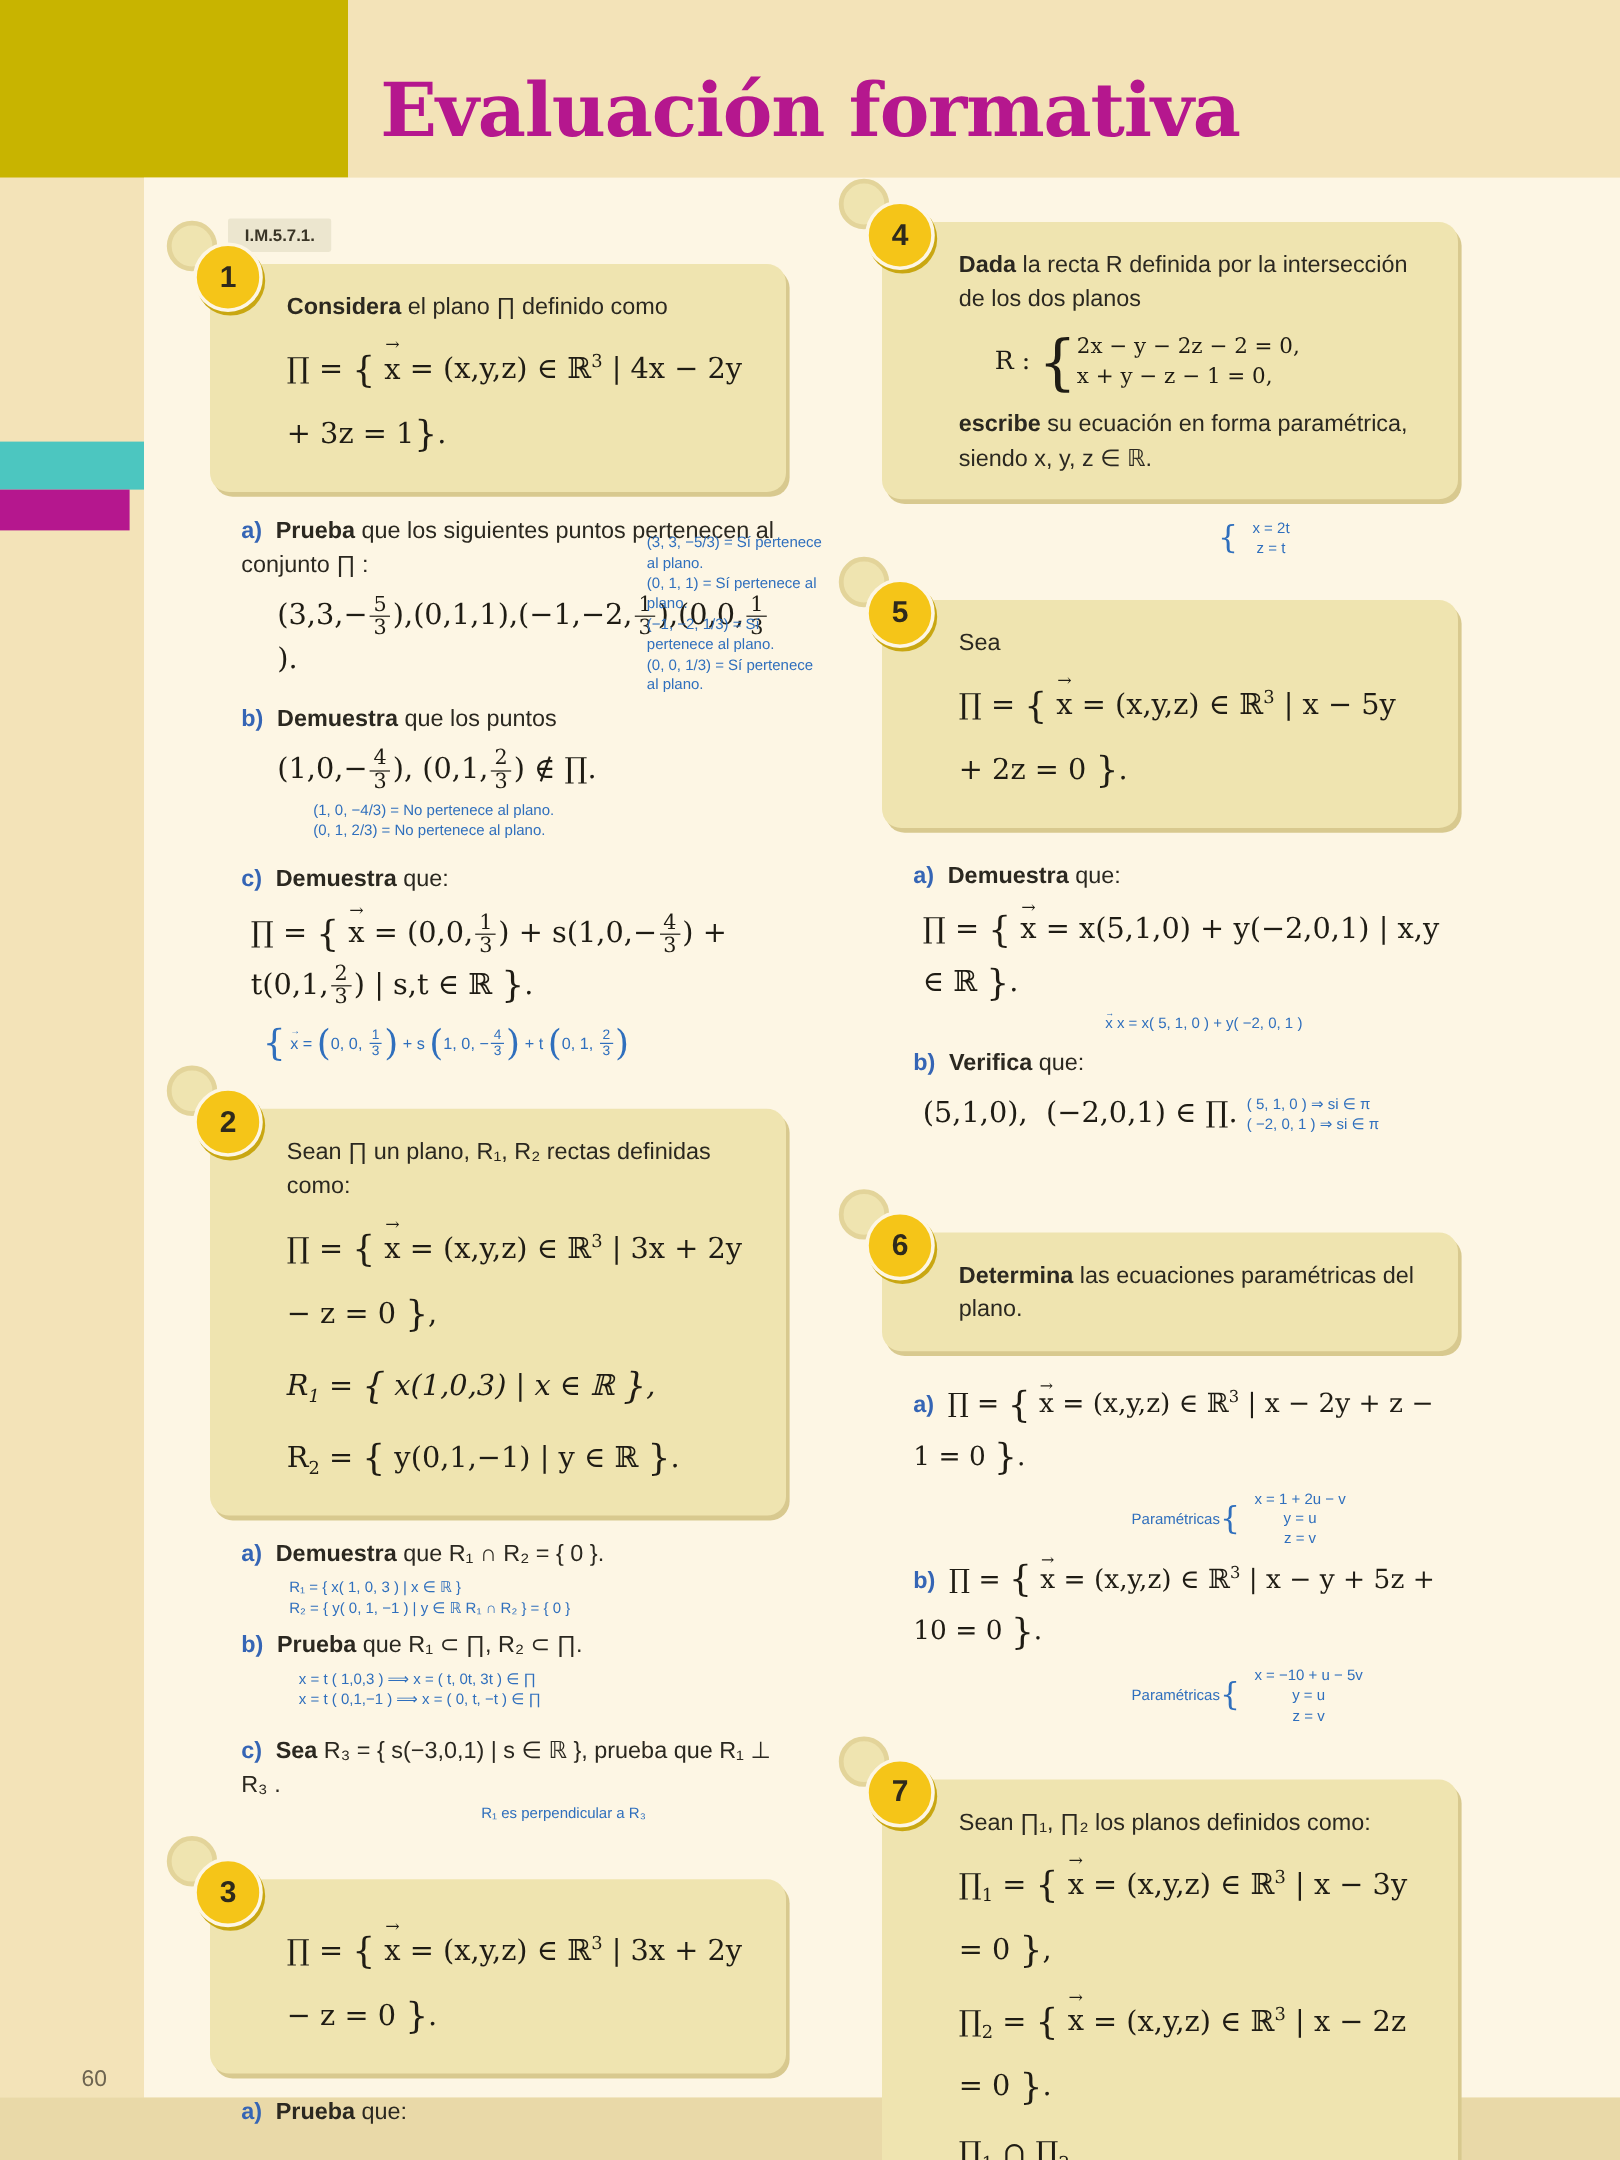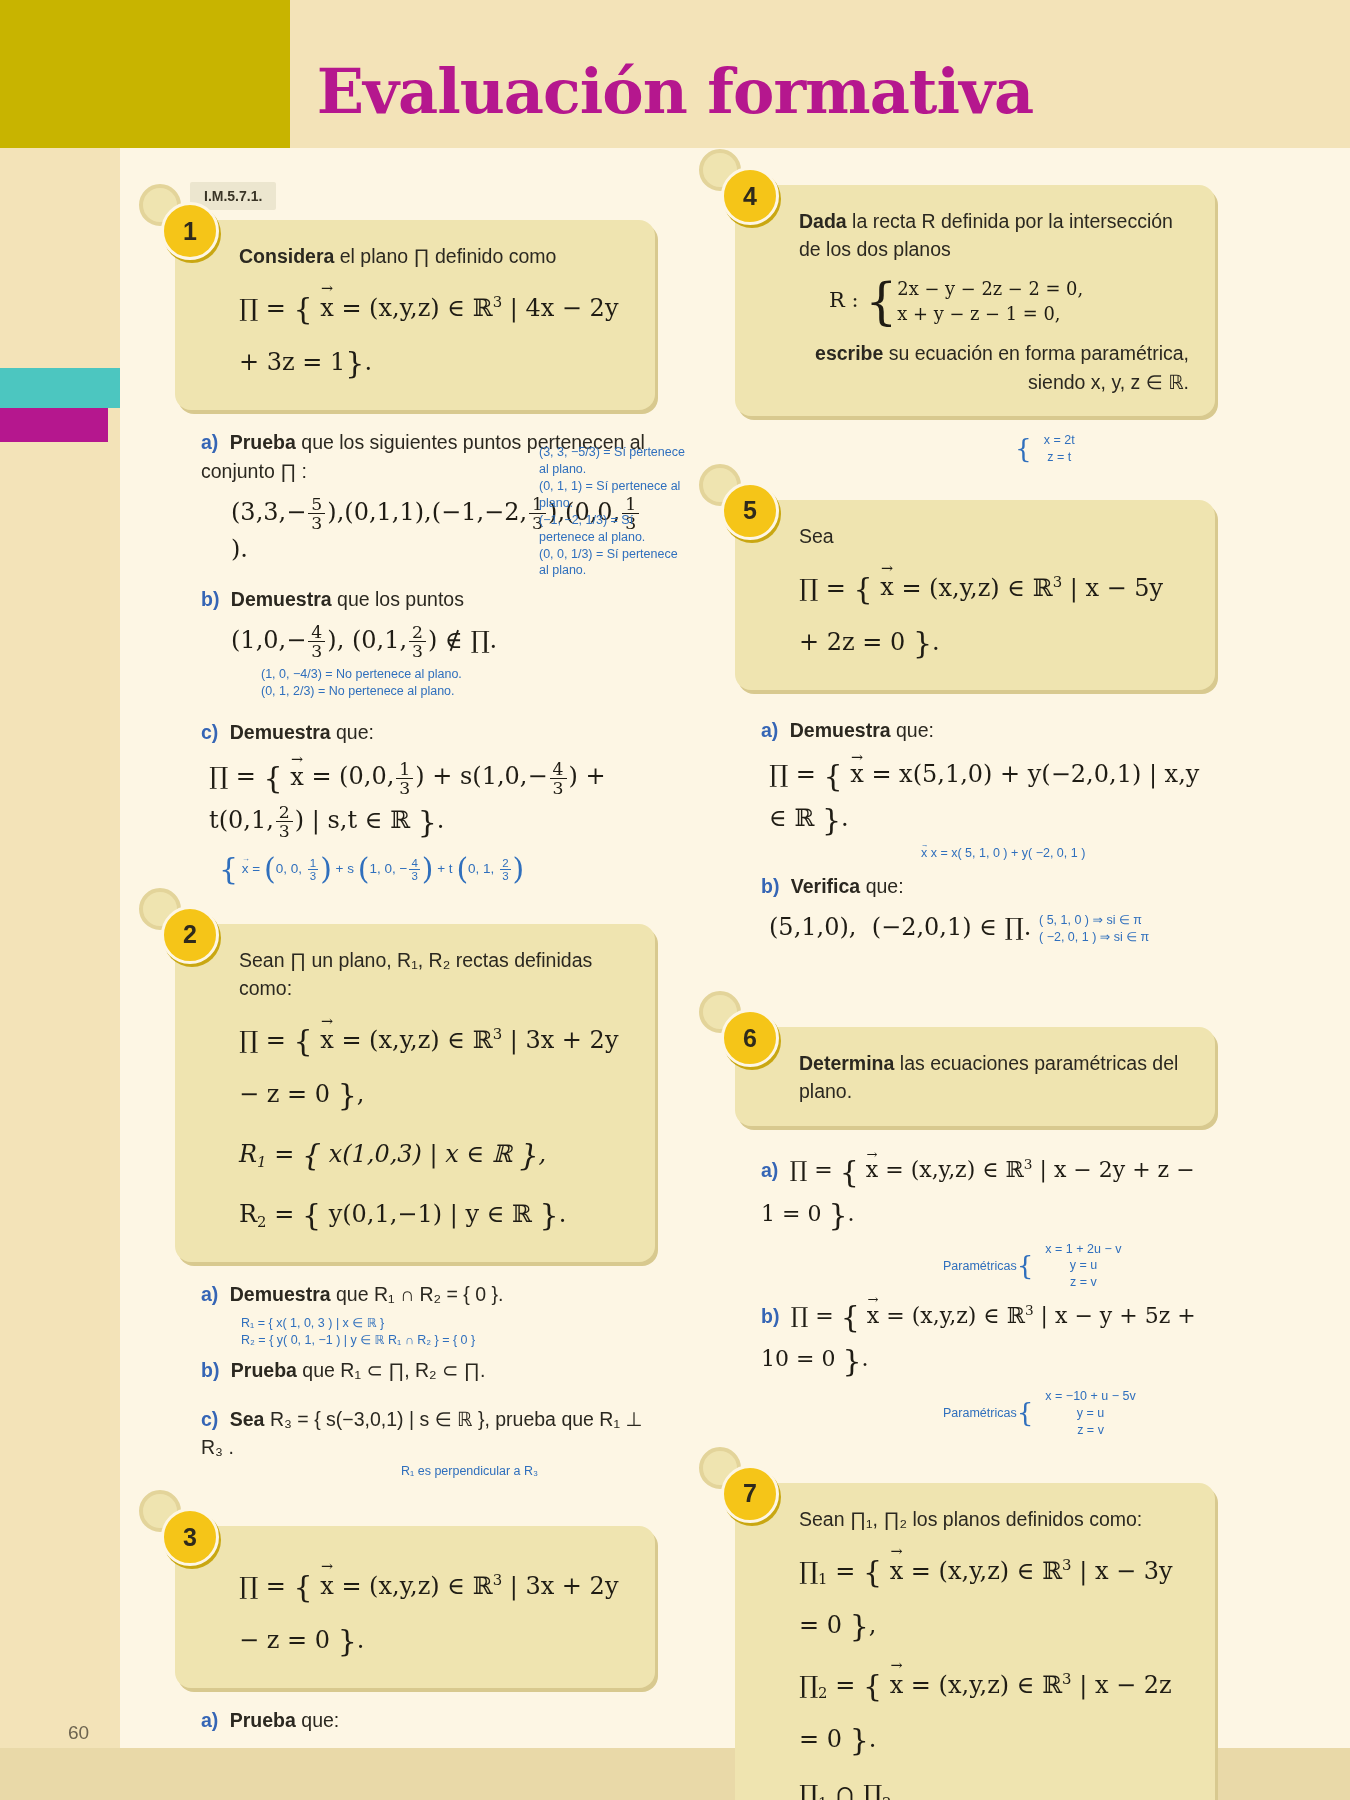--- a/index.html
+++ b/index.html
@@ -224,20 +224,24 @@
       <b>Demuestra</b><span> que R₁ ∩ R₂ = { 0 }.</span>
       <div class="ann" style="margin-left:40px;margin-top:6px;">
         <div>R₁ = { x( 1, 0, 3 ) | x ∈ ℝ }</div>
         <div>R₂ = { y( 0, 1, −1 ) | y ∈ ℝ   R₁ ∩ R₂ } = { 0 }</div>
       </div>
     </div>
 
     <div class="sub" style="margin-top:8px;">
       <span class="lbl">b)</span>
       <b>Prueba</b><span> que R₁ ⊂ ∏, R₂ ⊂ ∏.</span>
+      <div class="ann" style="margin-left:48px;margin-top:6px;">
+        <div>x = t ( 1,0,3 ) ⟹ x = ( t, 0t, 3t ) ∈ ∏</div>
+        <div>x = t ( 0,1,−1 ) ⟹ x = ( 0, t, −t ) ∈ ∏</div>
+      </div>
     </div>
 
     <div class="sub" style="margin-top:20px;">
       <span class="lbl">c)</span>
       <b>Sea</b><span> R₃ = { s(−3,0,1) | s ∈ ℝ },  prueba que R₁ ⊥ R₃ .</span>
       <div class="ann" style="margin-left:200px;margin-top:2px;">R₁ es perpendicular a R₃</div>
     </div>
   </div>
 
   <div class="ex" style="margin-top:46px;">
@@ -269,21 +273,21 @@
       <div class="stmt">
         <b>Dada</b><span> la recta R definida por la intersección de los dos planos</span>
       </div>
       <div class="math small" style="margin-left:30px;">
         <span>R :</span>
         <span class="sysbrace">{</span><span class="sys">
           <div>2x − y − 2z − 2 = 0,</div>
           <div>x + y − z − 1 = 0,</div>
         </span>
       </div>
-      <div class="stmt" style="margin-top:12px;text-align:right;">
+      <div class="stmt" style="margin-top:12px;">
         <b>escribe</b><span> su ecuación en forma paramétrica, siendo x, y, z ∈ ℝ.</span>
       </div>
     </div>
     <div class="ann" style="margin-left:280px;margin-top:16px;">
       <span class="annbrace">{</span><span class="annsys">
         <div>x = 2t</div>
         <div>z = t</div>
       </span>
     </div>
   </div>

